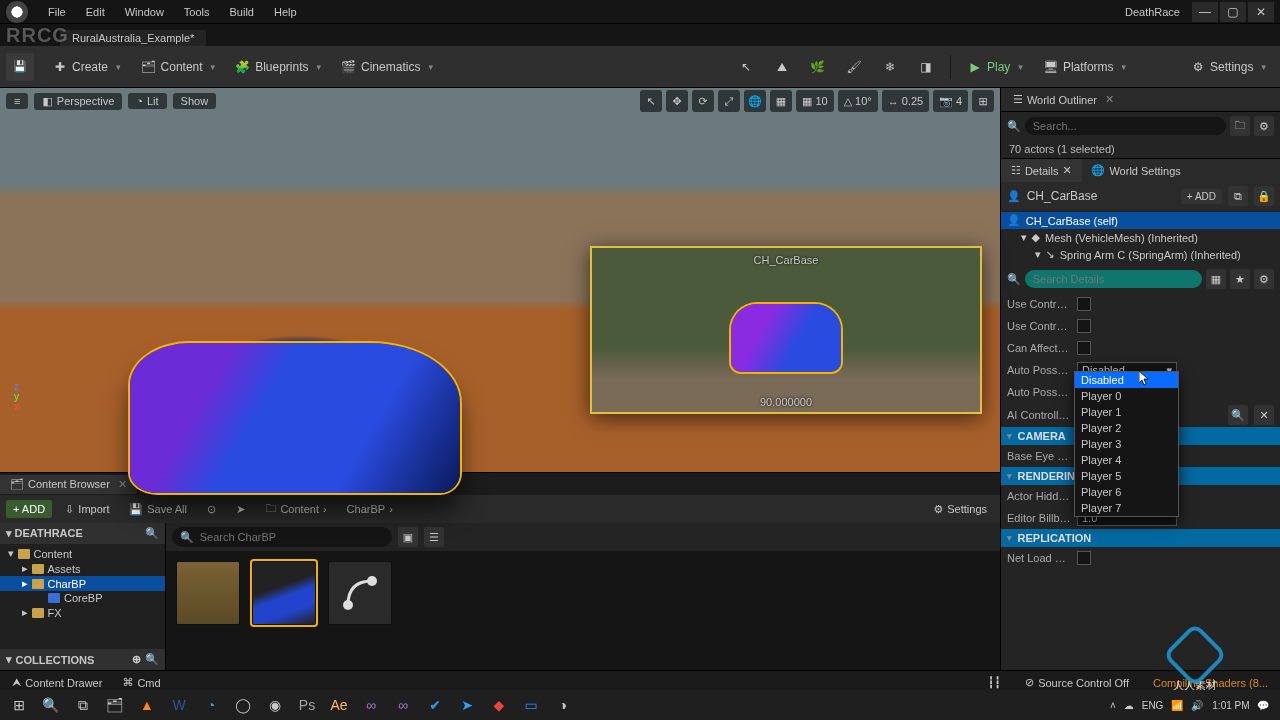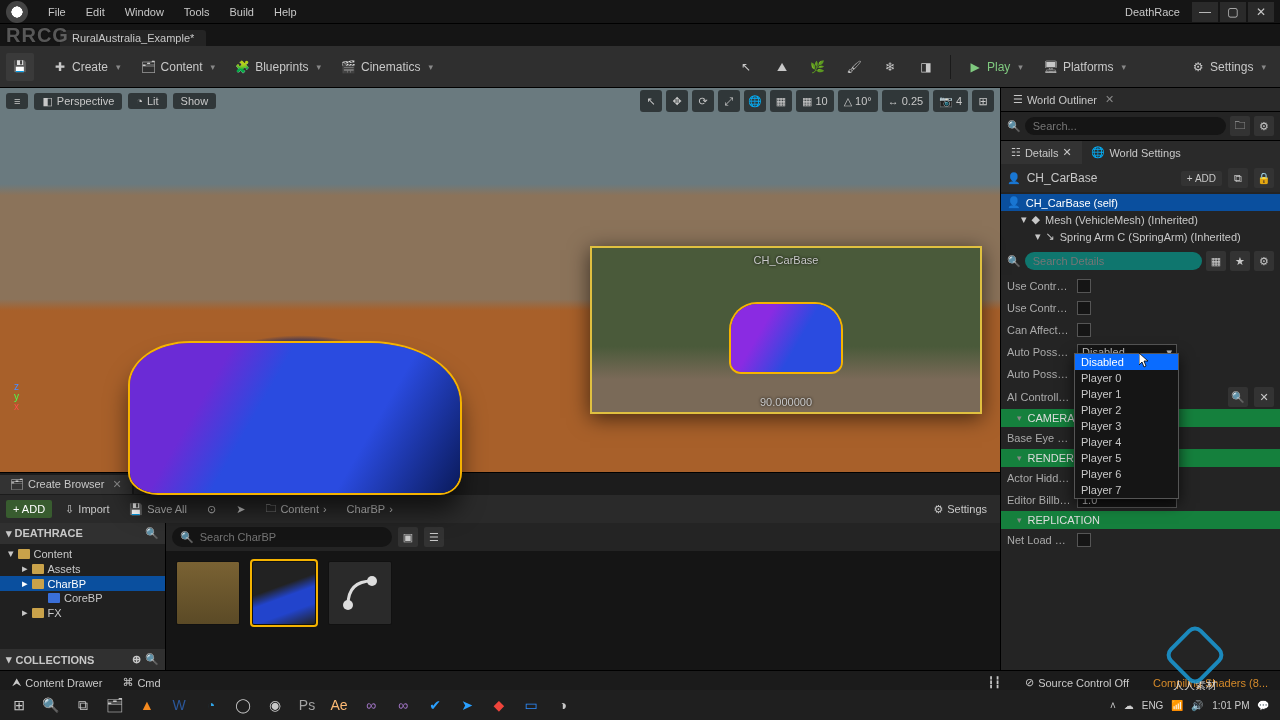--- a/index.html
+++ b/index.html
@@ -119,21 +119,21 @@
 
   .d-toolbar{display:flex;align-items:center;gap:4px;padding:4px 6px;}
   .d-toolbar input{flex:1;background:#0f766e;border:none;border-radius:10px;padding:3px 8px;color:#ccc;font-size:11px;outline:none;}
 
   .prop-list{flex:1;overflow-y:auto;background:#242424;padding-bottom:6px; position:relative;}
   .prop-row{display:flex;align-items:center;padding:2px 6px;gap:6px;font-size:11px;min-height:22px;}
   .prop-row .lbl{flex:0 0 64px;overflow:hidden;white-space:nowrap;text-overflow:ellipsis;color:#aaa;}
   .chk{width:14px;height:14px;background:#151515;border:1px solid #555;}
   .dd{flex:0 0 100px;background:#151515;border:1px solid #555;padding:1px 4px;display:flex;justify-content:space-between;align-items:center;cursor:pointer;}
   .num-input{flex:0 0 100px;background:#151515;border:1px solid #555;padding:1px 4px;}
-  .cat-header{display:flex;align-items:center;gap:6px;padding:3px 16px;font-size:11px;color:#ddd;background:#15803d;font-weight:normal;}
+  .cat-header{display:flex;align-items:center;gap:6px;padding:3px 6px;font-size:11px;color:#ddd;background:#0369a1;font-weight:bold;}
   .cat-header::before{content:"▾";font-size:9px;color:#888;}
 
   
   .dropdown-pop{
     position:absolute; left:73px; top:78px; width:105px;
     background:#151515; border:1px solid #555; box-shadow:0 4px 14px rgba(0,0,0,.7); z-index:50;
   }
   .dropdown-pop .opt{padding:2px 6px;font-size:11px;cursor:pointer;}
   .dropdown-pop .opt.hover{background:#0a6cff;color:#fff;}
   .cursor{position:absolute;width:12px;height:16px;pointer-events:none;z-index:60;}
@@ -301,21 +301,21 @@
             </div>
           <div class="vp-iconbtn">⊞</div>
         </div>
       </div>
     </div>
 
     <div class="bottom-panels">
       <div class="panel-tabs">
         <div class="panel-tab active">
           <span>🗂</span>
-          <span>Create Browser</span>
+          <span>Content Browser</span>
           <span style="margin-left:4px;color:#888;">✕</span>
         </div>
         <div class="panel-tab">
           <span>▤</span>
           <span>Output Log</span>
         </div>
       </div>
 
       <div class="cb-toolbar">
         <div class="cb-btn add-btn">+ ADD</div>
@@ -401,20 +401,21 @@
         <span>World Outliner</span>
         <span class="x">✕</span>
       </div>
     </div>
     <div class="r-search">
       <span>🔍</span>
       <input placeholder="Search..." style="">
       <div class="r-iconbtn">🗀</div>
       <div class="r-iconbtn">⚙</div>
     </div>
+    <div class="r-info">70 actors (1 selected)</div>
 
     <div class="details-tabs">
       <div class="d-tab active">
         <span>☷</span>
         <span>Details</span>
         <span class="x">✕</span>
       </div>
       <div class="d-tab">
         <span>🌐</span>
         <span>World Settings</span>

